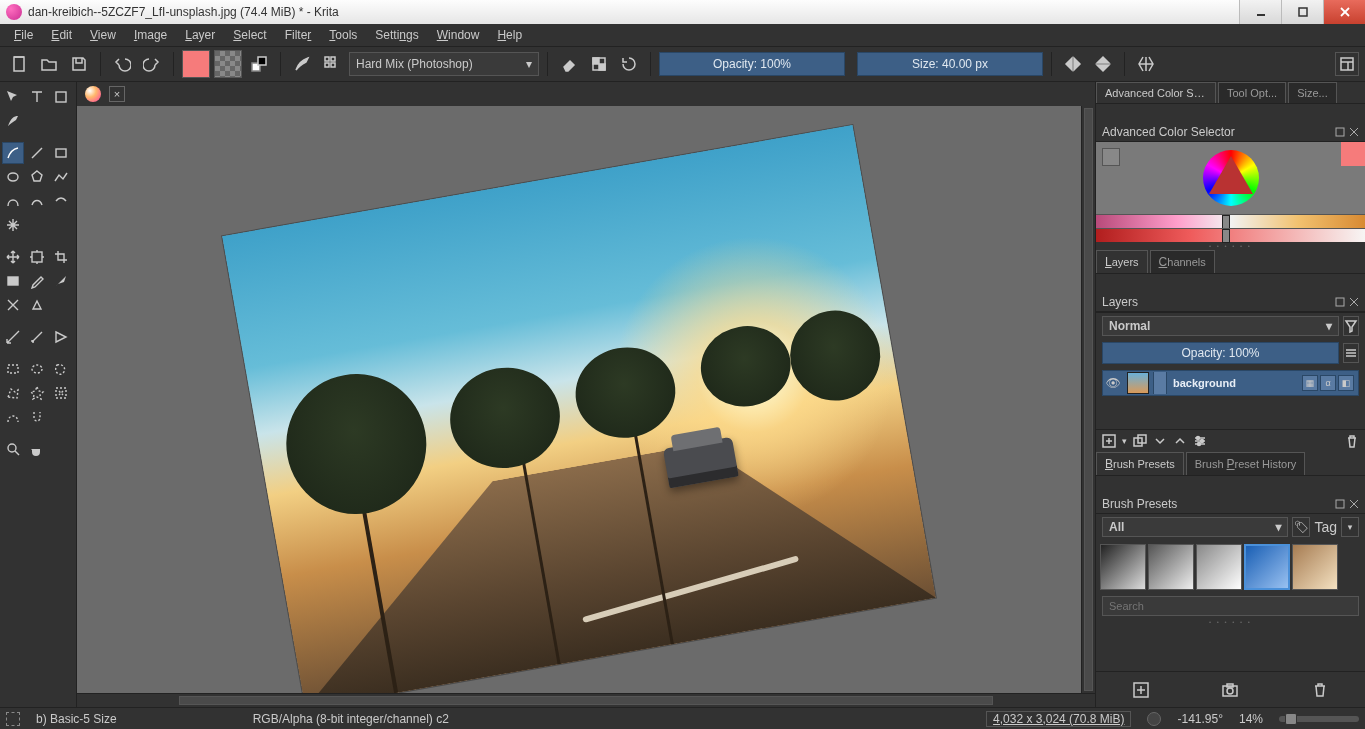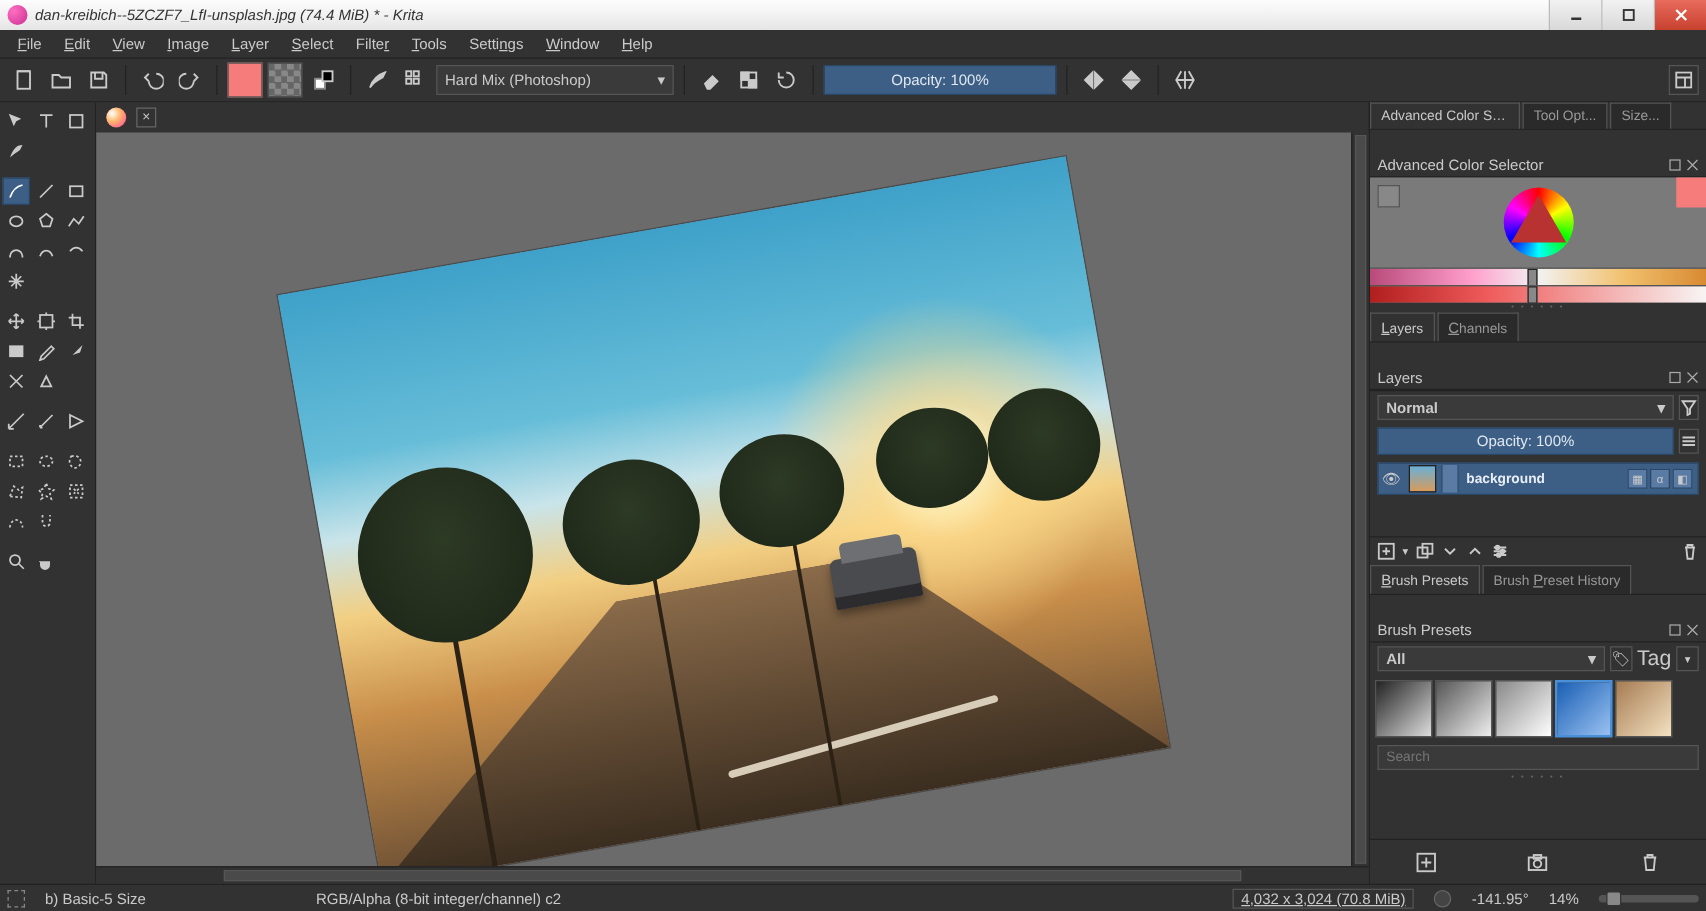--- a/index.html
+++ b/index.html
@@ -1,21 +1,21 @@
 <!DOCTYPE html>
 <html><head>
 <meta charset="utf-8">
 <style>
 * { margin: 0; padding: 0; box-sizing: border-box; font-family: "Segoe UI", Tahoma, sans-serif; font-size: 12px; user-select: none; }
 body { width: 1365px; height: 729px; background: #323232; color: #cacaca; overflow: hidden; display: flex; flex-direction: column; }
 
 
 .titlebar { height: 24px; background: linear-gradient(#fdfdfd,#e6e6e6); display: flex; align-items: center; padding-left: 6px; color: #333; }
 .titlebar .icon-krita { width: 16px; height: 16px; background: radial-gradient(circle at 30% 30%, #ff6fc0, #cc2e93); border-radius: 50%; margin-right: 6px; }
-.titlebar .title-text { flex: 1; font-style: italic; }
+.titlebar .title-text { flex: 1; }
 .winbtns { display: flex; height: 100%; }
 .winbtn { width: 42px; height: 100%; display: flex; justify-content: center; align-items: center; border-left: 1px solid #bbb; background: linear-gradient(#f2f2f2,#d8d8d8); }
 .winbtn.close { background: linear-gradient(#e86b5c,#c8412f); color: #fff; }
 .winbtn svg { width: 12px; height: 10px; }
 
 
 .menubar { height: 22px; background: #323232; display: flex; align-items: center; padding-left: 6px; gap: 2px; }
 .menubar span { padding: 2px 8px; cursor: default; }
 .menubar span u { text-decoration: underline; }
 
@@ -231,20 +231,23 @@
     </div>
   <div class="tbtn">
       <svg viewBox="0 0 18 18">
         <path d="M9 3a6 6 0 1 1-6 6M3 3v4h4"></path>
       </svg>
     </div>
   <div class="divider"></div>
   <div class="slider-box" style="width:186px">
       <span>Opacity: 100%</span>
     </div>
+  <div class="slider-box" style="width:186px;margin-left:8px">
+      <span>Size: 40.00 px</span>
+    </div>
   <div class="divider"></div>
   <div class="tbtn filled">
       <svg viewBox="0 0 18 18">
         <path d="M8 3v12L2 9z M10 3v12l6-6z" fill="#cacaca"></path>
       </svg>
     </div>
   <div class="tbtn filled">
       <svg viewBox="0 0 18 18">
         <path d="M3 8h12L9 2z M3 10h12L9 16z" fill="#cacaca"></path>
       </svg>
@@ -609,21 +612,21 @@
             <path d="M1 1l8 8M9 1l-8 8"></path>
           </svg>
         </div>
       </div>
     <div class="sel-row">
       <div class="sel-box">
           <span>All</span>
           <span>▾</span>
         </div>
       <div style="width:18px;height:20px;border:1px solid #555;display:flex;justify-content:center;align-items:center">🏷</div>
-      <span style="font-size:17px">Tag</span>
+      <span style="font-size:14px">Tag</span>
       <div style="width:18px;height:20px;border:1px solid #555;display:flex;justify-content:center;align-items:center;font-size:9px">▾</div>
     </div>
     <div class="preset-row">
       <div class="preset" style="background:linear-gradient(135deg,#222,#ddd)"></div>
       <div class="preset" style="background:linear-gradient(135deg,#555,#eee)"></div>
       <div class="preset" style="background:linear-gradient(135deg,#888,#fff)"></div>
       <div class="preset active" style="background:linear-gradient(135deg,#1a5fb4,#99c1f1)"></div>
       <div class="preset" style="background:linear-gradient(135deg,#a67c52,#f4e1c1)"></div>
     </div>
     <div class="search-row"><input placeholder="Search" style=""></div>

